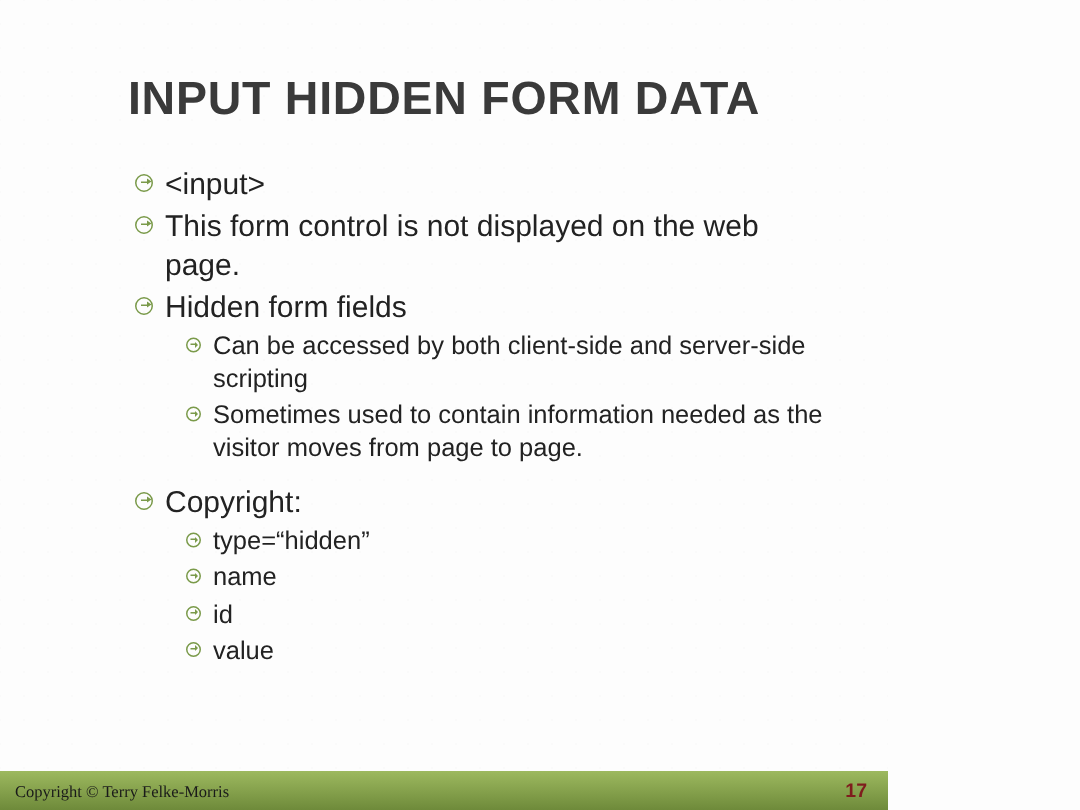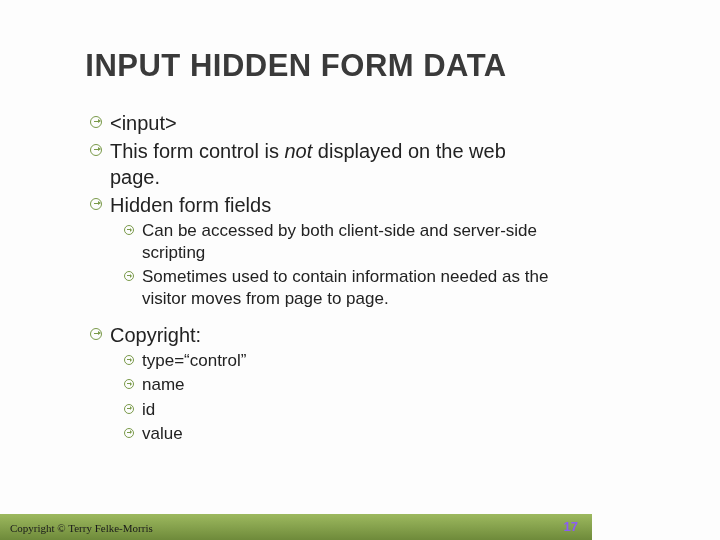--- a/index.html
+++ b/index.html
@@ -105,21 +105,21 @@
   }
   .b2 .arrowhead {
     position: absolute;
     left: 6px;
     top: 7.5px;
     width: 0; height: 0;
     border-left: 2.6px solid #7a9a4a;
     border-top: 2px solid transparent;
     border-bottom: 2px solid transparent;
   }
-  .em { font-style: italic; }
+  .em { }
   .attr-block { margin-top: 12px; }
   .footer-bar {
     position: absolute;
     left: 0;
     bottom: 0;
     width: 100%;
     height: 26px;
     background: linear-gradient(to top, #6e8a3a 0%, #9db95f 100%);
   }
   .copyright {
@@ -129,21 +129,21 @@
     font-size: 11px;
     color: #1a1a1a;
     font-family: Liberation Serif, serif;
   }
   .pagenum {
     position: absolute;
     right: 14px;
     bottom: 6px;
     font-size: 13px;
     font-weight: bold;
-    color: #8b5cf6;
+    color: #7f1d1d;
   }
   .dotgrid {
     position: absolute;
     inset: 0;
     pointer-events: none;
     background-image: radial-gradient(rgba(0,0,0,0.05) 0.6px, transparent 0.6px);
     background-size: 16px 16px;
     background-position: 8px 8px;
     opacity: 0.25;
   }
@@ -162,21 +162,21 @@
     <div class="b1"><span class="arrowhead"></span><span>This form control is </span><span class="em">not</span><span> displayed on the web page.</span></div>
 
     <div class="b1"><span class="arrowhead"></span><span>Hidden form fields</span></div>
     <div class="sub">
       <div class="b2"><span class="arrowhead"></span><span>Can be accessed by both client-side and server-side scripting</span></div>
       <div class="b2"><span class="arrowhead"></span><span>Sometimes used to contain information needed as the visitor moves from page to page.</span></div>
     </div>
 
     <div class="b1 attr-block"><span class="arrowhead"></span><span>Copyright:</span></div>
     <div class="sub">
-      <div class="b2"><span class="arrowhead"></span><span>type=“control”</span></div>
+      <div class="b2"><span class="arrowhead"></span><span>type=“hidden”</span></div>
       <div class="b2"><span class="arrowhead"></span><span>name</span></div>
       <div class="b2"><span class="arrowhead"></span><span>id</span></div>
       <div class="b2"><span class="arrowhead"></span><span>value</span></div>
     </div>
   </div>
 
   <div class="footer-bar"></div>
   <div class="copyright">Copyright © Terry Felke-Morris</div>
   <div class="pagenum">17</div>
 </div>

